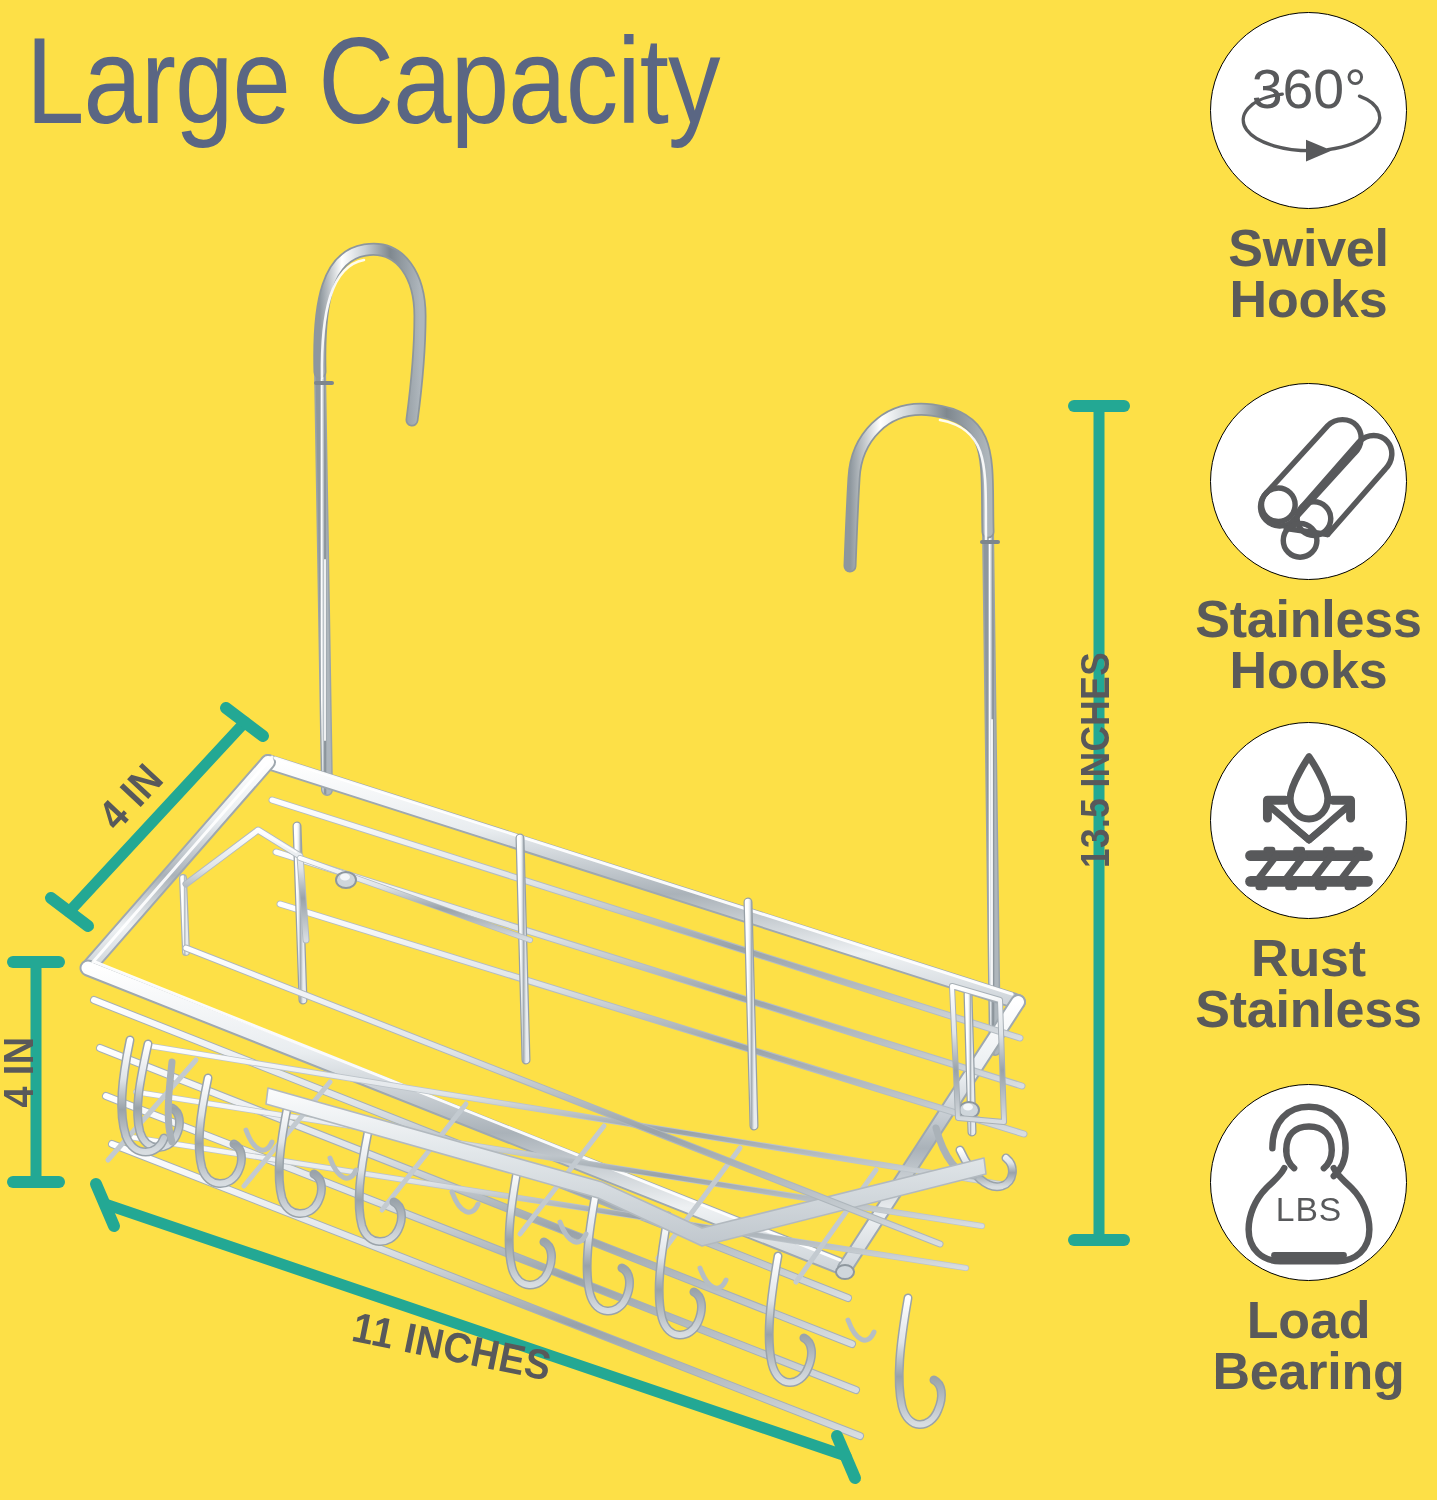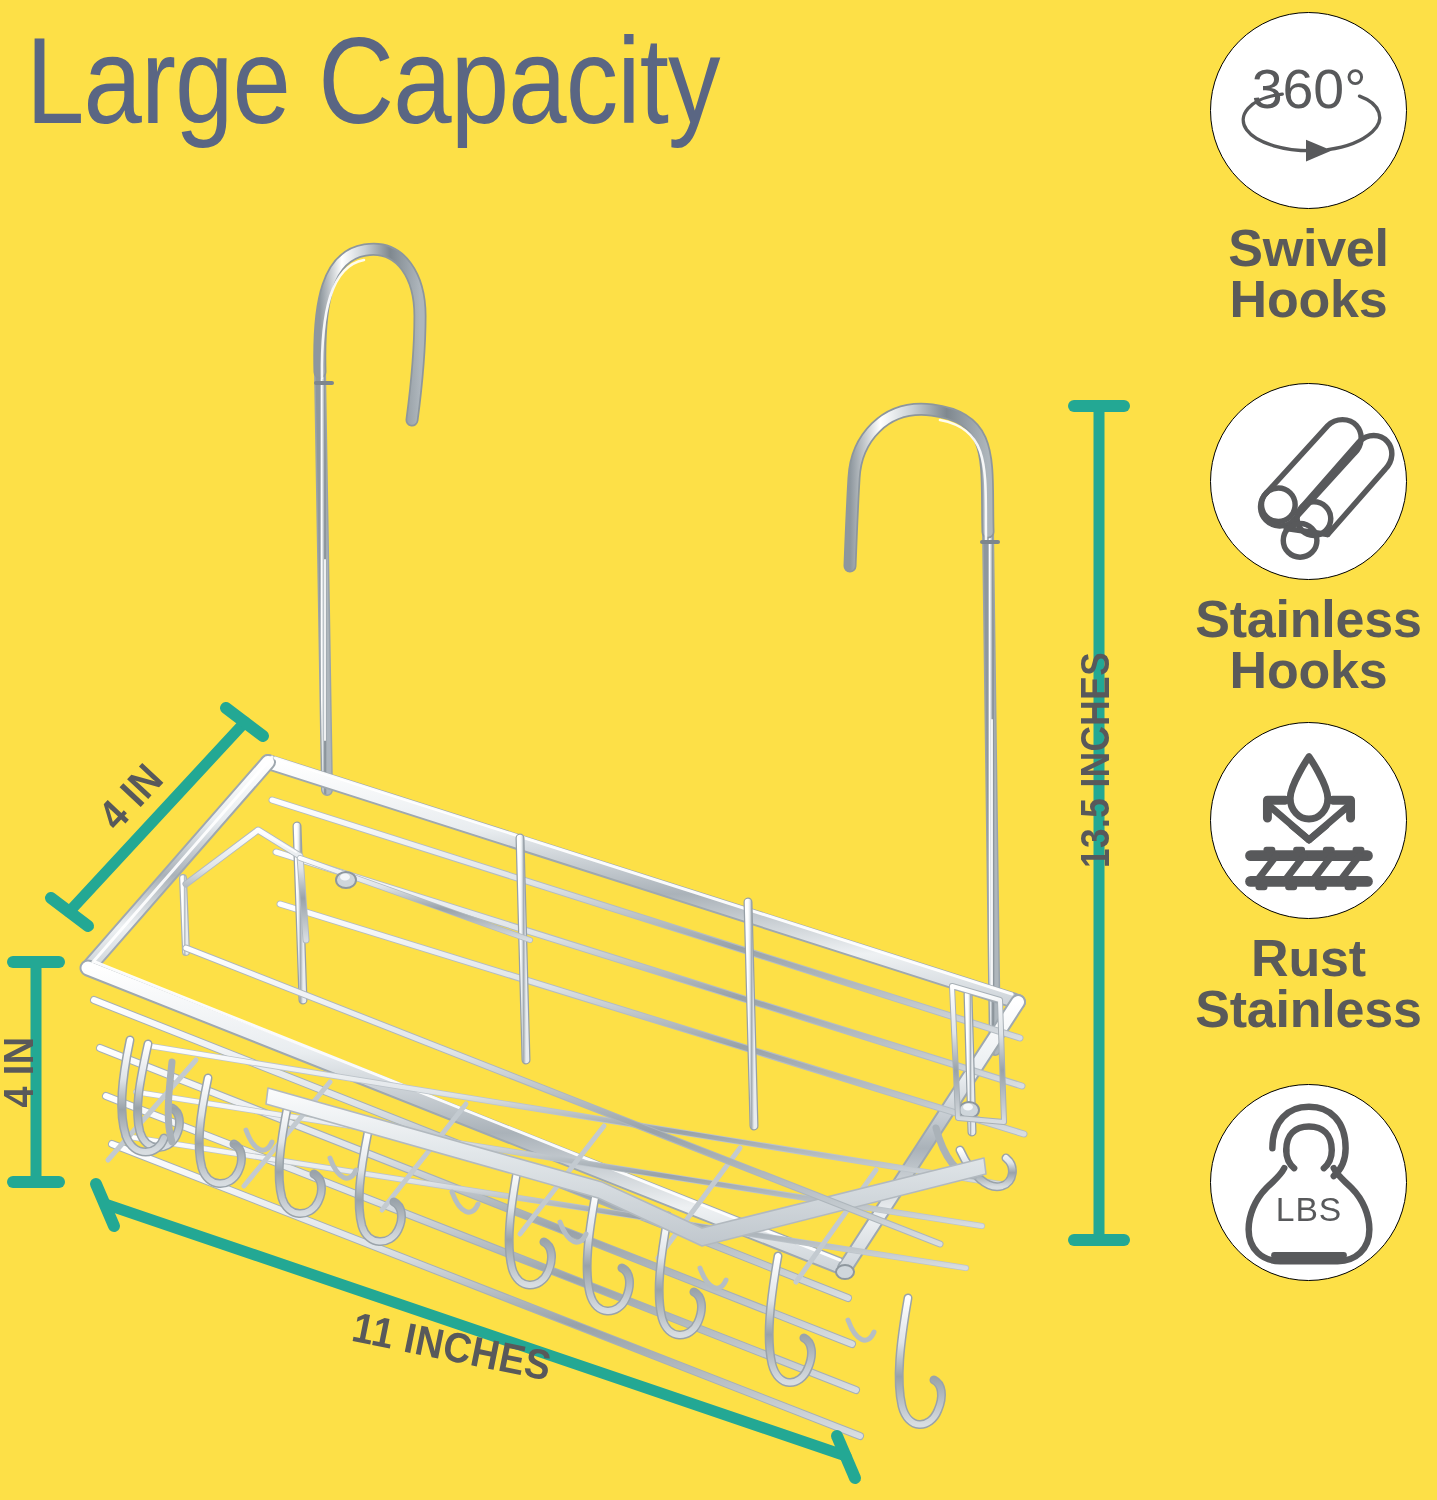--- a/index.html
+++ b/index.html
@@ -480,16 +480,20 @@
             <path d="M76,66 C76,74 79,80 84,84"></path>
 
             <path d="M74,84 C70,92 64,96 56,104 C44,116 38,132 38,146 C38,166 52,178 70,178 L128,178
                      C146,178 160,166 160,146 C160,132 154,116 142,104 C134,96 128,92 124,84"></path>
 
             <path d="M64,172 L134,172"></path>
           </g>
           <text class="badge-text" x="99" y="137" text-anchor="middle" font-size="34" font-weight="400" letter-spacing="1">LBS</text>
         </svg>
       </div>
+      <div class="feature-label">
+        <span>Load</span><br>
+        <span>Bearing</span>
+      </div>
     </div>
 
   </div>
 </div>
 
 </body></html>

